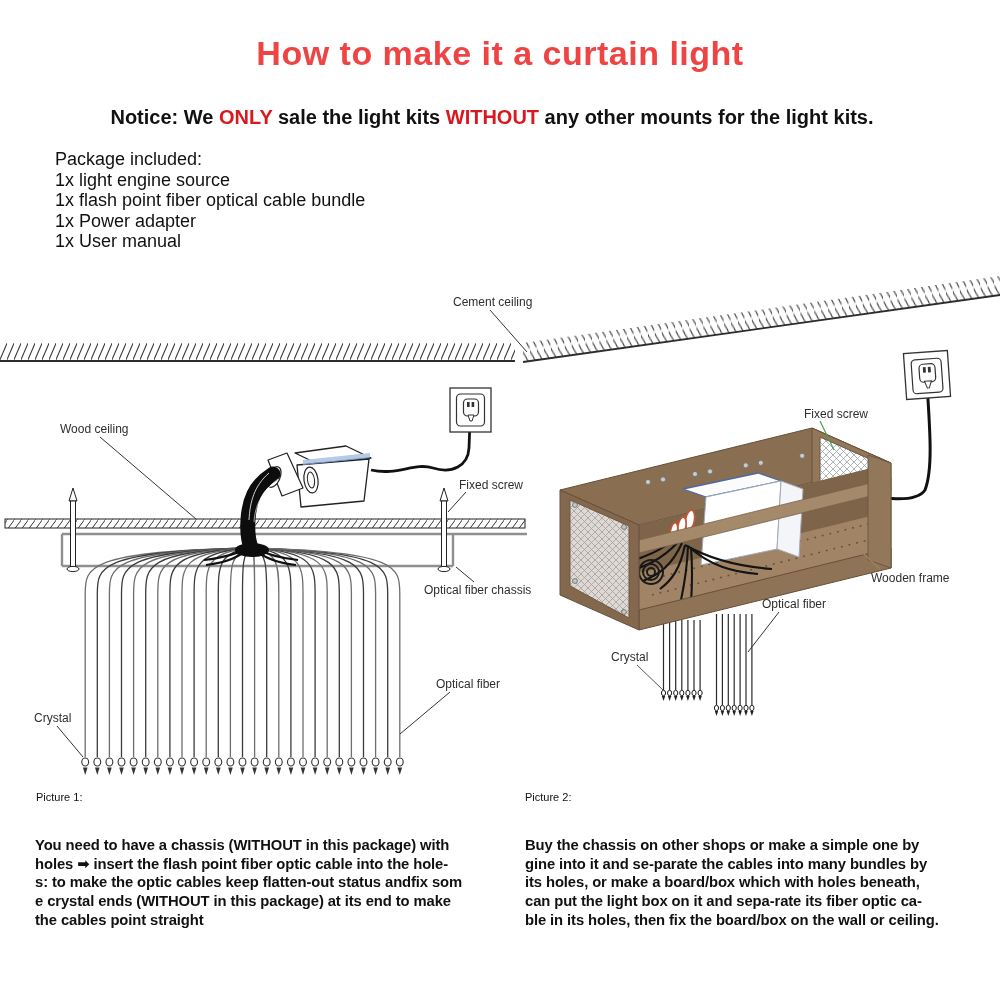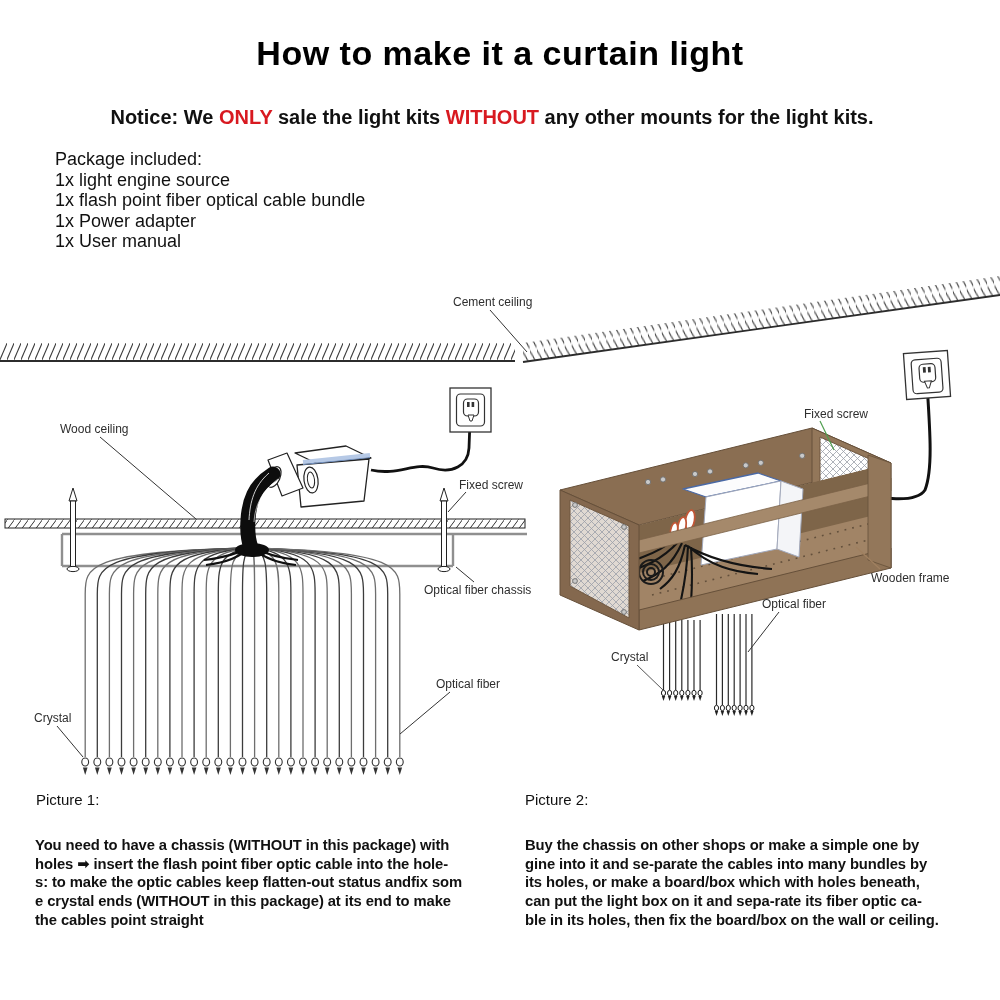--- a/index.html
+++ b/index.html
@@ -1,24 +1,24 @@
 <!DOCTYPE html>
 <html><head>
 <meta charset="utf-8">
 <style>
   html,body{margin:0;padding:0;background:#fff;}
   #page{position:relative;width:1000px;height:1000px;background:#fff;overflow:hidden;
         font-family:"Liberation Sans","DejaVu Sans",sans-serif;color:#1a1a1a;}
   .title{position:absolute;top:34px;left:0;width:1000px;text-align:center;
-         font-size:34px;font-weight:bold;letter-spacing:0.5px;color:#000000;}
+         font-size:34px;font-weight:bold;letter-spacing:0.5px;color:#ef4444;}
   .notice{position:absolute;top:106px;left:0;width:984px;text-align:center;
           font-size:20px;font-weight:bold;color:#111;white-space:nowrap;}
   .notice .red{color:#d81920;}
   .package{position:absolute;top:149px;left:55px;font-size:18px;line-height:20.6px;color:#111;}
-  .pic-label{position:absolute;font-size:15px;color:#111;}
+  .pic-label{position:absolute;font-size:11px;color:#111;}
   .para{position:absolute;font-size:14.8px;line-height:18.7px;letter-spacing:-0.1px;
         color:#111;white-space:nowrap;font-weight:bold;}
   svg text{font-family:"Liberation Sans","DejaVu Sans",sans-serif;font-size:12px;fill:#2e2e2e;}
 </style>
 </head>
 <body>
 
 <div id="page">
 
   <div class="title">How to make it a curtain light</div>

